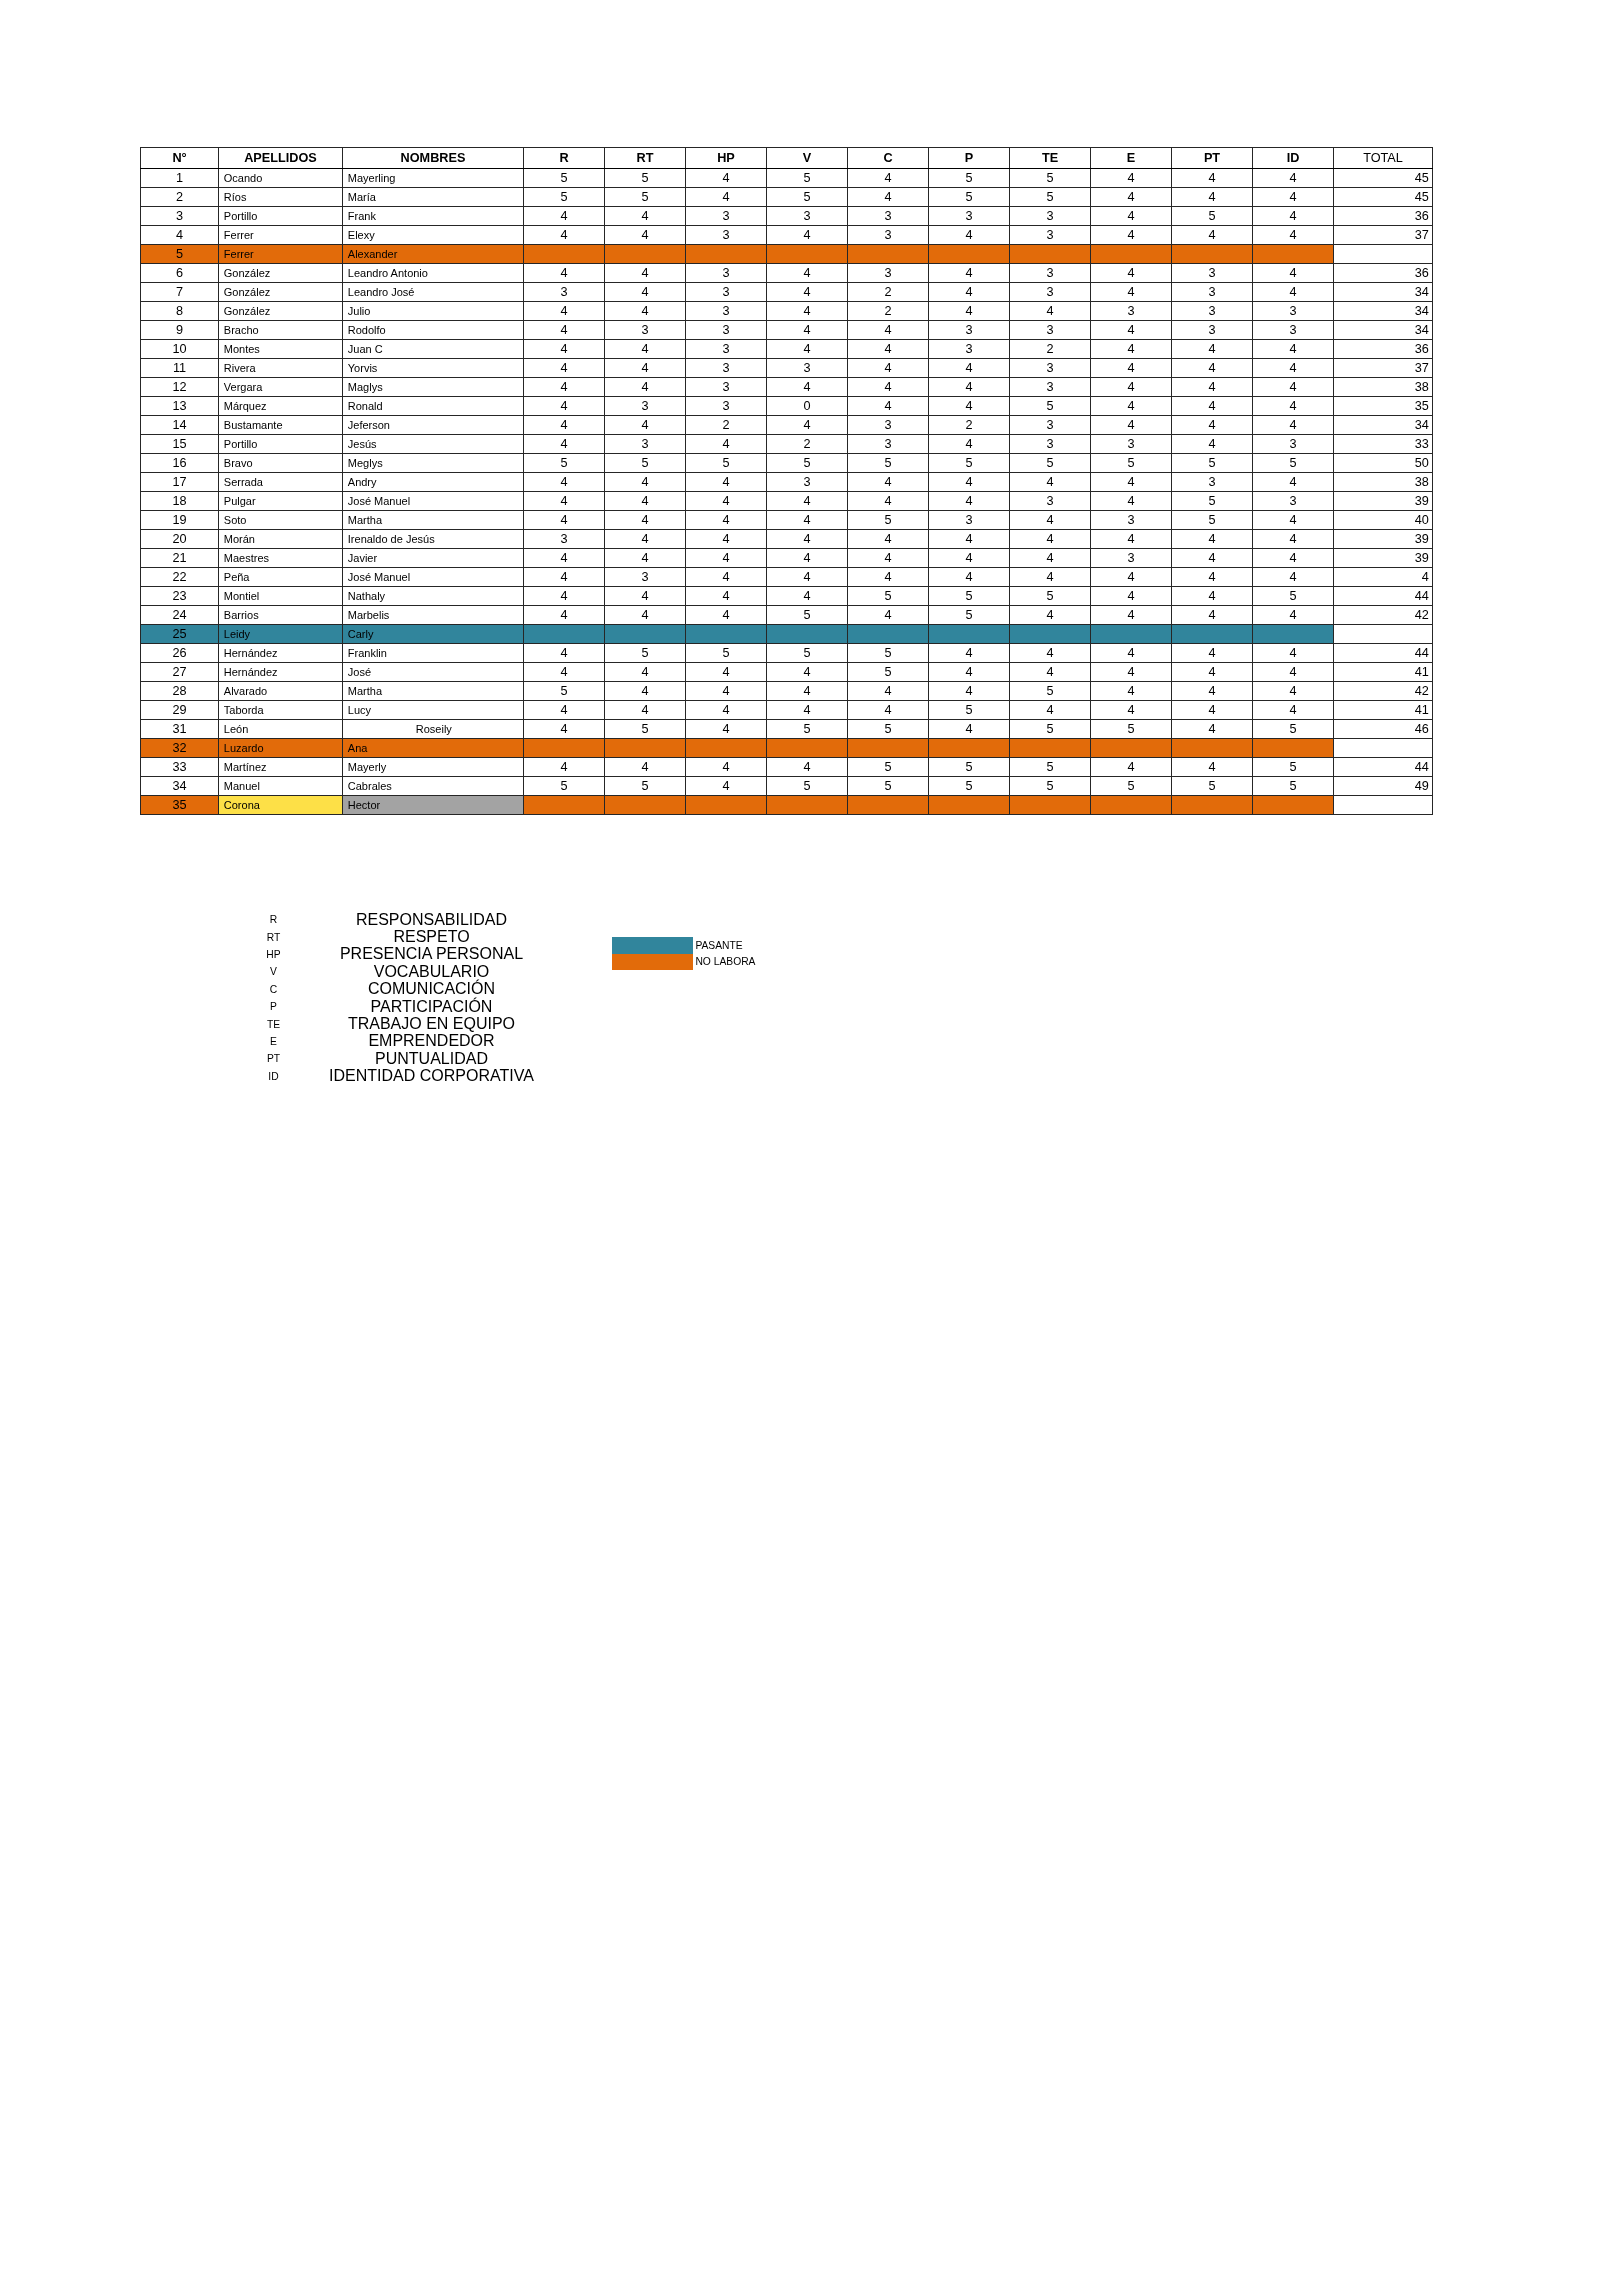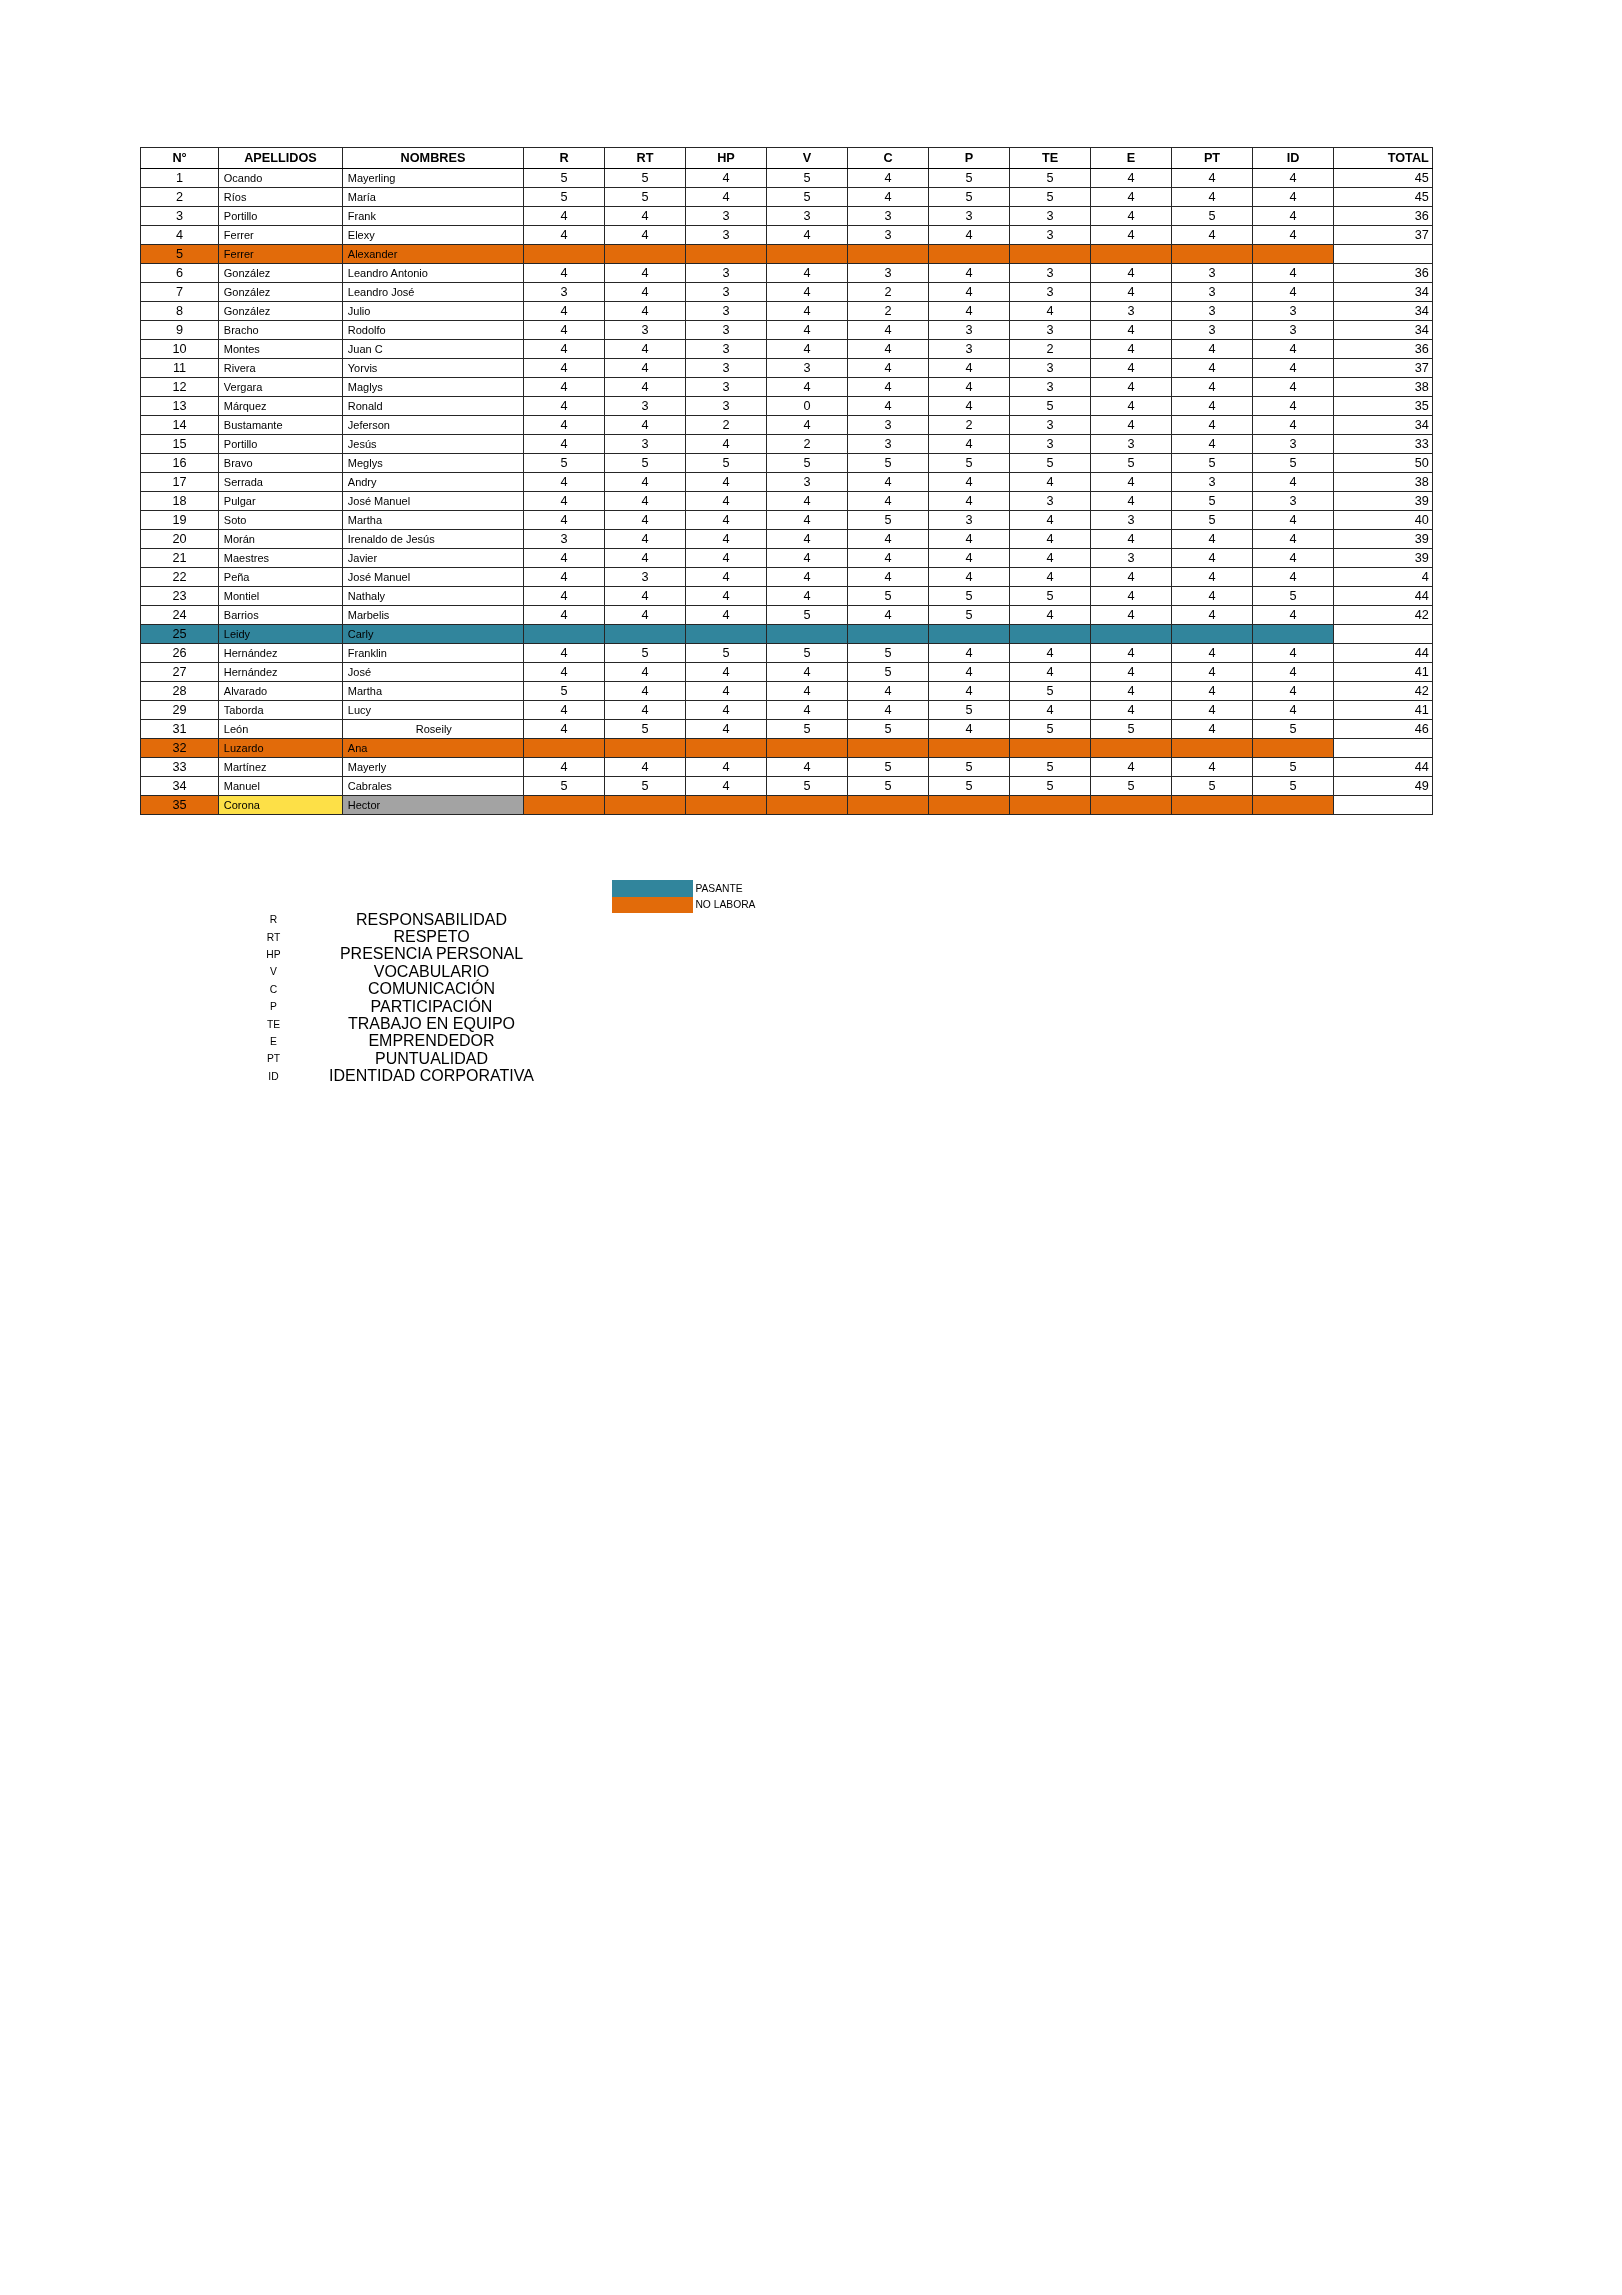--- a/index.html
+++ b/index.html
@@ -28,32 +28,32 @@
     overflow:hidden;
     background-clip:padding-box;
   }
   .score-table th {
     height:21.4px;
     font-weight:bold;
     font-size:12.7px;
     text-align:center;
     border-bottom:0.8px solid #000;
   }
-  .score-table th.th-total { font-weight:bold;text-align:right; }
+  .score-table th.th-total { font-weight:normal; }
   .score-table td.c { text-align:center; font-size:12.7px; }
   .score-table td.name { font-size:11px; padding-left:4.8px; text-align:left; }
   .score-table td.center-name { text-align:center; }
   .score-table td.total { text-align:right; font-size:12.7px; }
 
   .legend { position:absolute; left:246px; top:911px; }
   .legend-row { display:flex; align-items:center; height:17.4px; }
   .legend-code { width:55px; text-align:center; font-size:10.3px; }
   .legend-label { width:261px; text-align:center; font-size:16px; }
 
-  .color-key { position:absolute; left:612px; top:880px; }
+  .color-key { position:absolute; left:612px; top:937px; }
   .key-row { display:flex; align-items:center; height:16.6px; }
   .swatch { width:81px; height:16.6px; display:inline-block; flex:0 0 auto; }
   .key-label { font-size:10.3px; margin-left:2.4px; white-space:nowrap; }
 </style>
 </head>
 <body>
 
 <div class="sheet">
 
   <table class="score-table">

